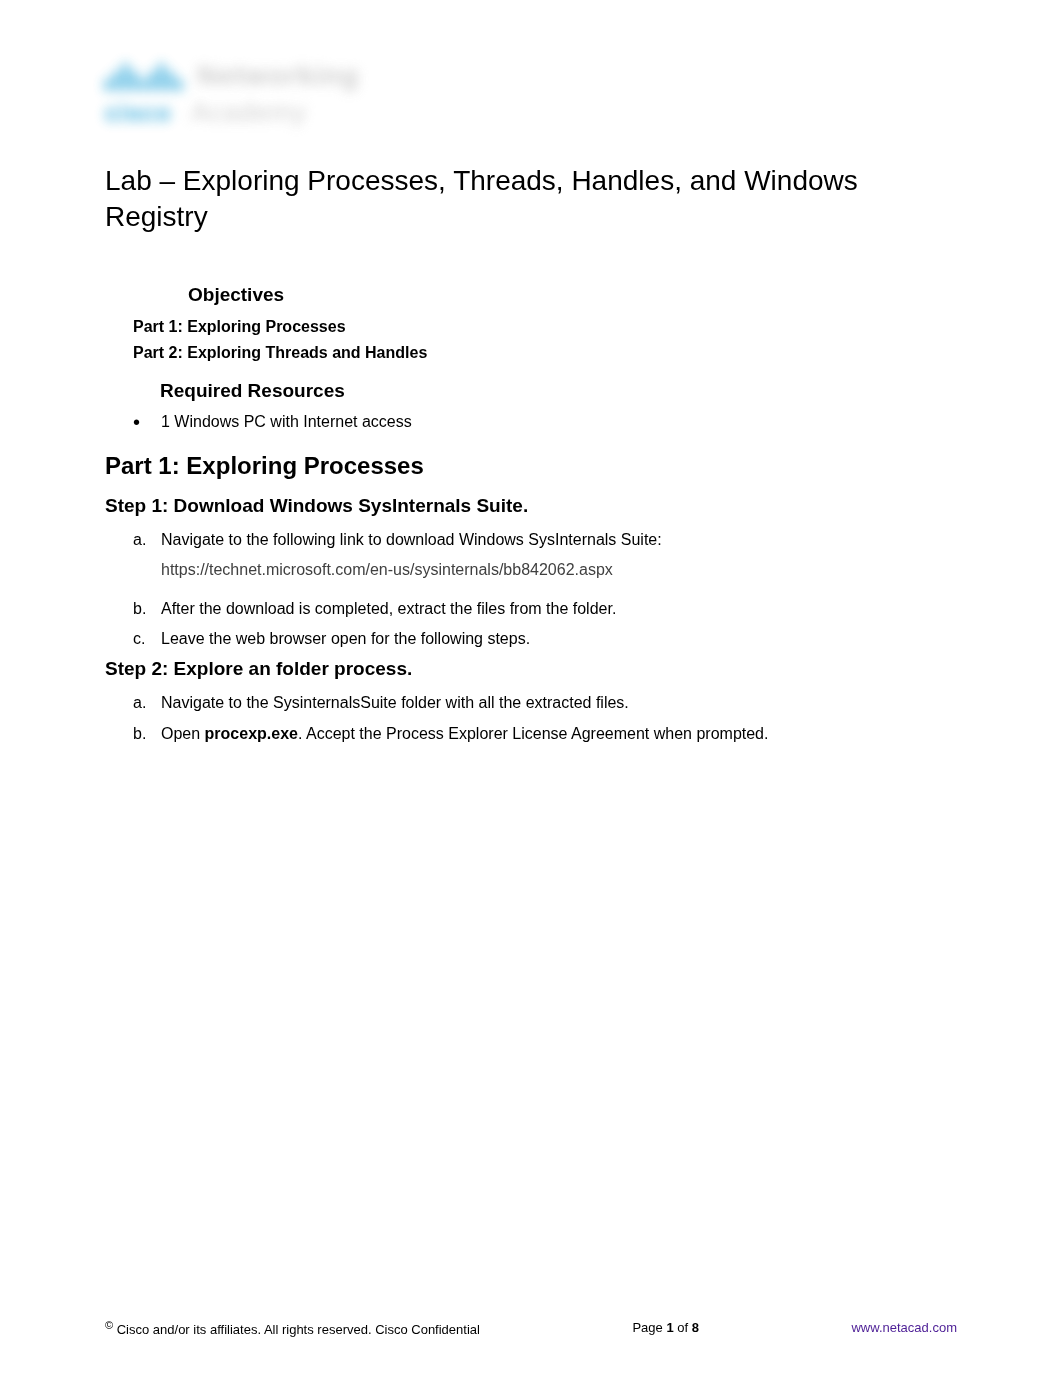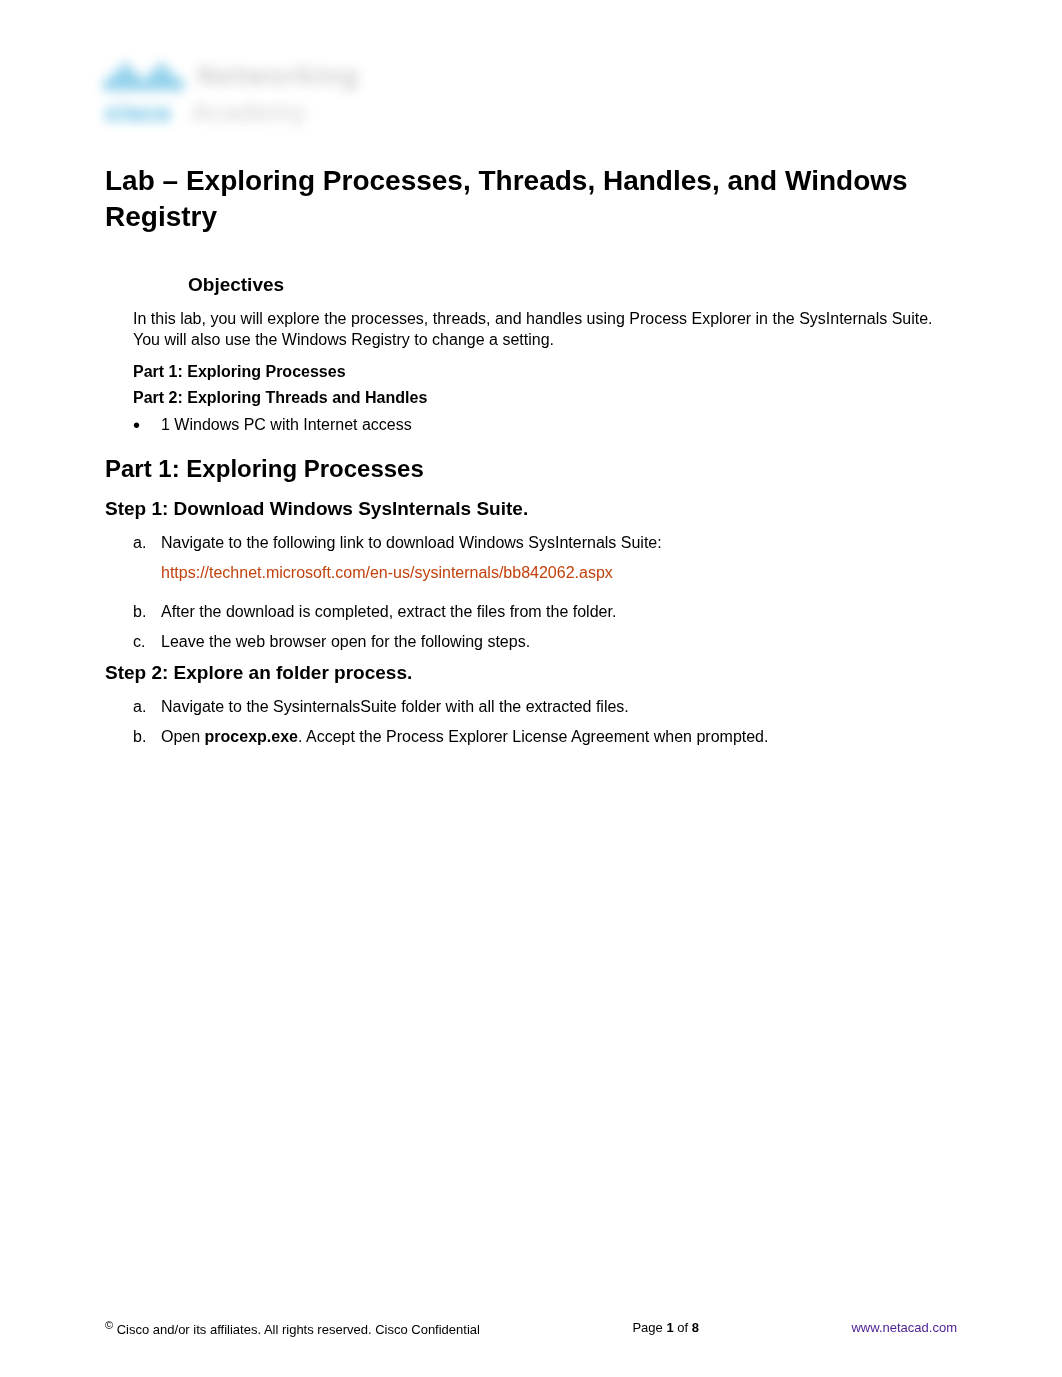--- a/index.html
+++ b/index.html
@@ -67,22 +67,22 @@
       letter-spacing: 1px;
     }
     .logo-text-acad {
       font-size: 26px;
       font-weight: 500;
       color: #c5c5c5;
       letter-spacing: 1px;
     }
     .main-title {
       font-size: 28px;
-      font-weight: 700;
-      margin-bottom: 38px;
+      font-weight: 400;
+      margin-bottom: 48px;
       line-height: 1.3;
     }
     .section-heading {
       font-size: 19px;
       font-weight: 700;
       margin-left: 83px;
       margin-bottom: 12px;
     }
     .intro-text {
       font-size: 16px;
@@ -137,21 +137,21 @@
       line-height: 1.4;
     }
     .ol-marker {
       width: 28px;
       flex-shrink: 0;
     }
     .ol-content {
       flex: 1;
     }
     .link {
-      color: #c2410c;
+      color: #404040;
     }
     .footer {
       position: absolute;
       bottom: 40px;
       left: 105px;
       right: 105px;
       display: flex;
       justify-content: space-between;
       align-items: center;
       font-size: 13px;
@@ -197,24 +197,24 @@
     </div>
     <div class="logo-bottom">
       <span class="logo-cisco">cisco</span>
       <span class="logo-text-acad">Academy</span>
     </div>
   </div>
 
   <h1 class="main-title">Lab – Exploring Processes, Threads, Handles, and Windows Registry</h1>
 
   <h3 class="section-heading">Objectives</h3>
-  <p class="intro-text">In this lab, you will explore the processes, threads, and handles using Process Explorer in the SysInternals Suite. You will also use the Windows Registry to change a setting.</p>
   <p class="bold-line">Part 1: Exploring Processes</p>
   <p class="bold-line">Part 2: Exploring Threads and Handles</p>
 
+  <h3 class="section-heading2">Required Resources</h3>
   <div class="bullet-row">
     <span class="bullet-dot">•</span>
     <span class="bullet-text">1 Windows PC with Internet access</span>
   </div>
 
   <h2 class="part-heading">Part 1: Exploring Processes</h2>
 
   <h3 class="step-heading">Step 1: Download Windows SysInternals Suite.</h3>
   <div class="ol-item">
     <span class="ol-marker">a.</span>

